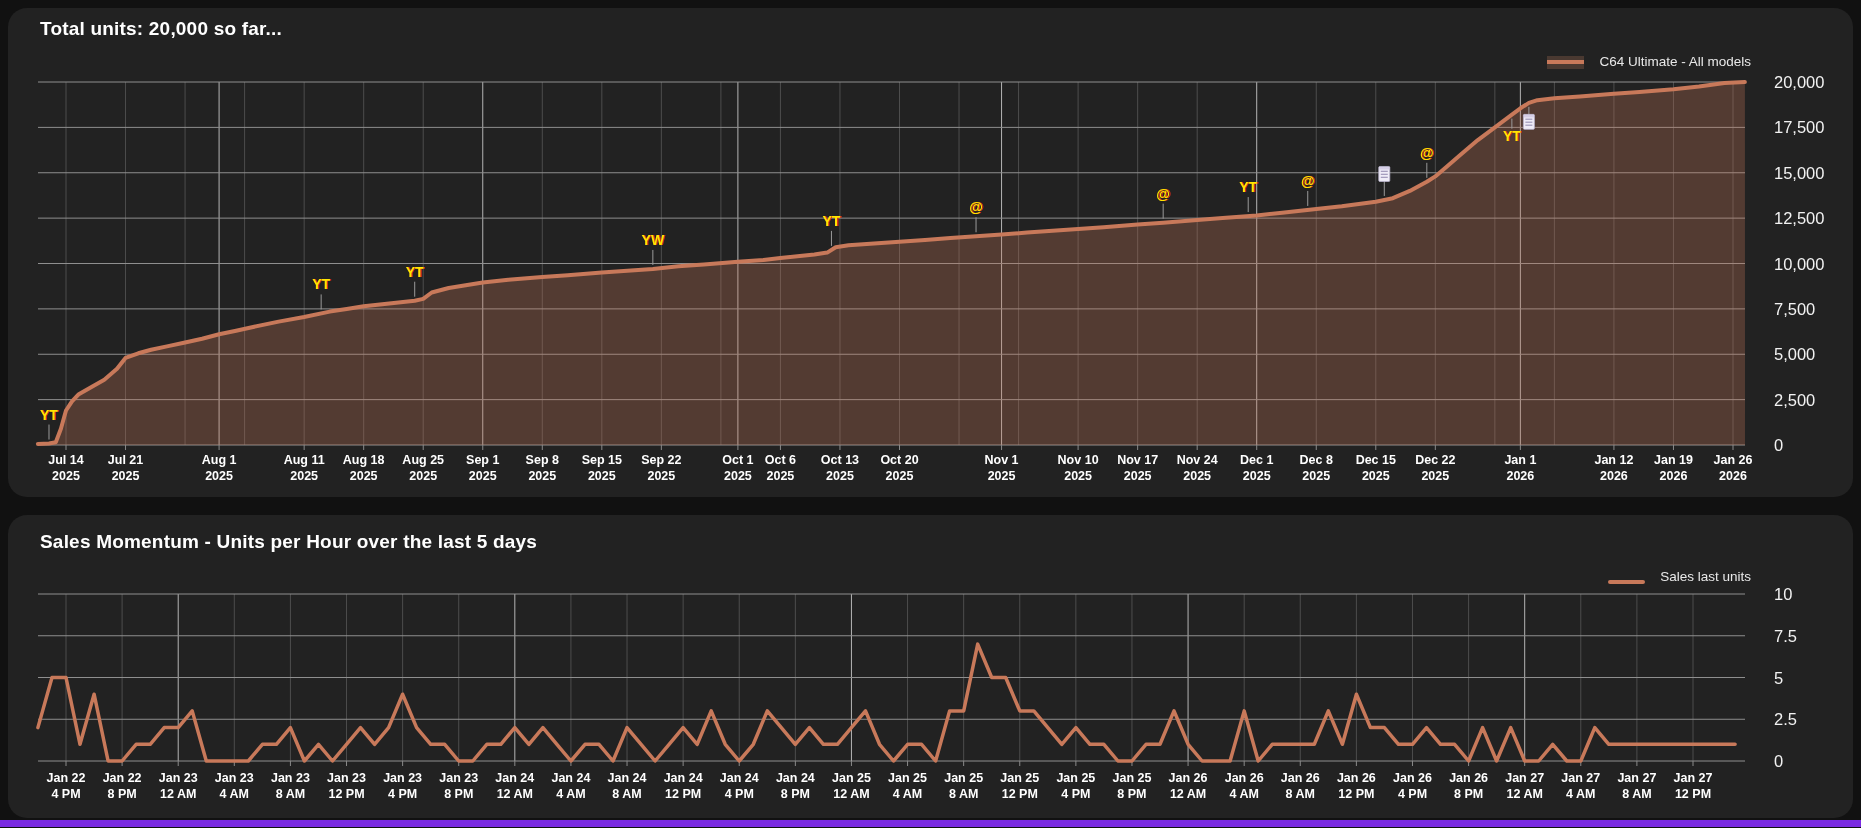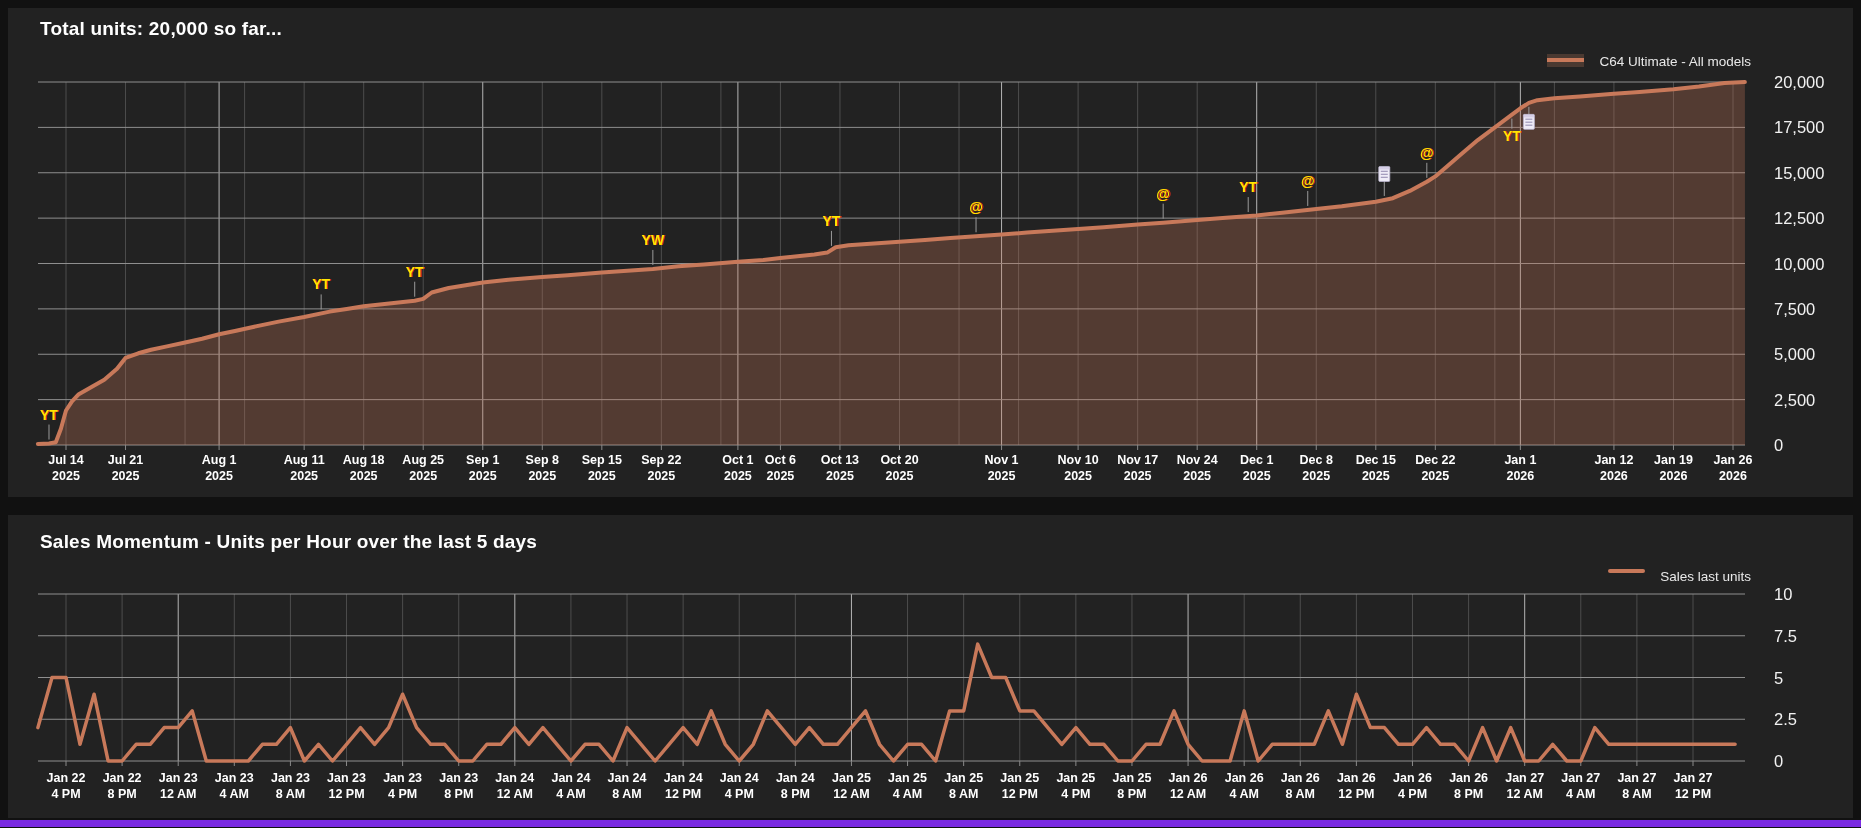--- a/index.html
+++ b/index.html
@@ -1,24 +1,24 @@
 <!DOCTYPE html>
 <html><head>
 <meta charset="utf-8">
 <style>
   html,body{margin:0;padding:0;background:#111111;width:1861px;height:828px;overflow:hidden;
     font-family:"Liberation Sans", sans-serif;}
   .page{position:relative;width:1861px;height:828px;background:#111111;}
-  .panel{position:absolute;left:8px;width:1845px;background:#222222;}
+  .panel{position:absolute;left:8px;width:1845px;background:#222222;border-radius:19px;}
   .panel-top{top:8px;height:489px;}
   .panel-bottom{top:515px;height:303px;}
   .chart-title{position:absolute;left:32px;top:10px;margin:0;color:#ffffff;
     font-size:19px;font-weight:bold;letter-spacing:.2px;z-index:3;}
   .panel-bottom .chart-title{top:16px;}
-  .legend{position:absolute;display:flex;align-items:flex-start;gap:15px;z-index:3;cursor:pointer;}
+  .legend{position:absolute;display:flex;align-items:flex-end;gap:15px;z-index:3;cursor:pointer;}
   .legend-top{right:102px;top:46px;}
   .legend-bottom{right:102px;top:54px;}
   .legend-label{color:#e8e8e8;font-size:13.5px;}
   .swatch-area{position:relative;width:37px;height:13px;background:#4a3931;display:inline-block;}
   .swatch-area .mid-line{position:absolute;left:0;top:4px;width:37px;height:4px;background:#c8795a;}
   .swatch-line{position:relative;width:37px;height:4px;background:#c8795a;border-radius:2px;display:inline-block;}
   svg.chart{position:absolute;left:0;top:0;}
   .accent-strip{position:absolute;left:0;top:820px;width:1861px;height:7px;background:#7a2be2;}
 </style>
 </head>

